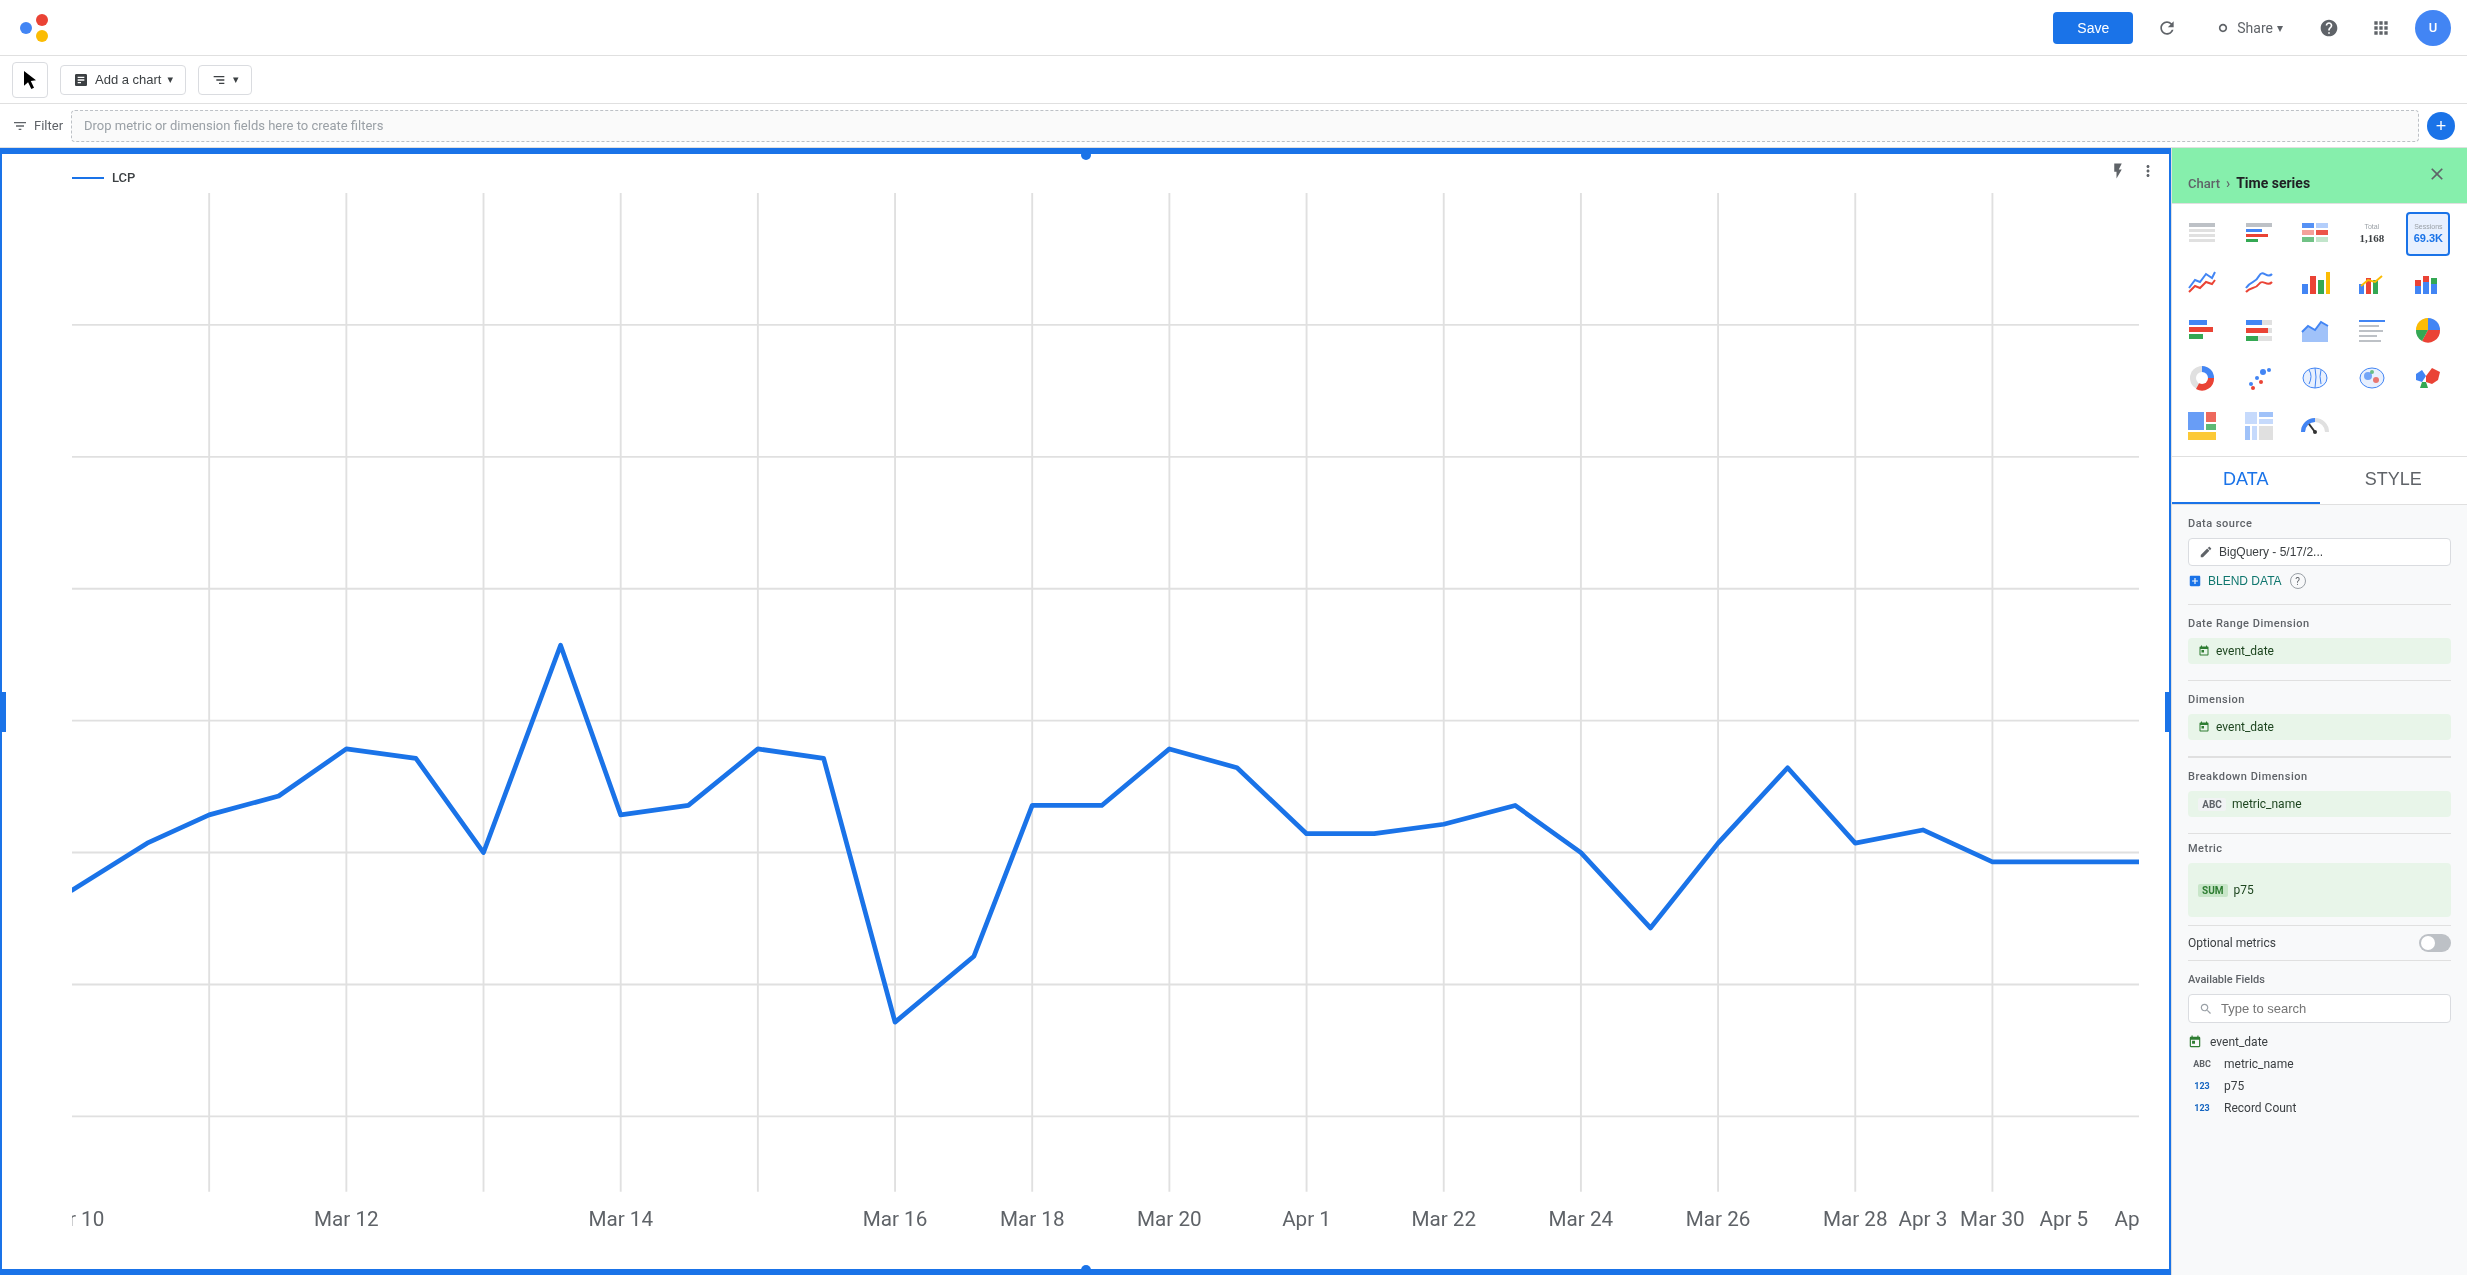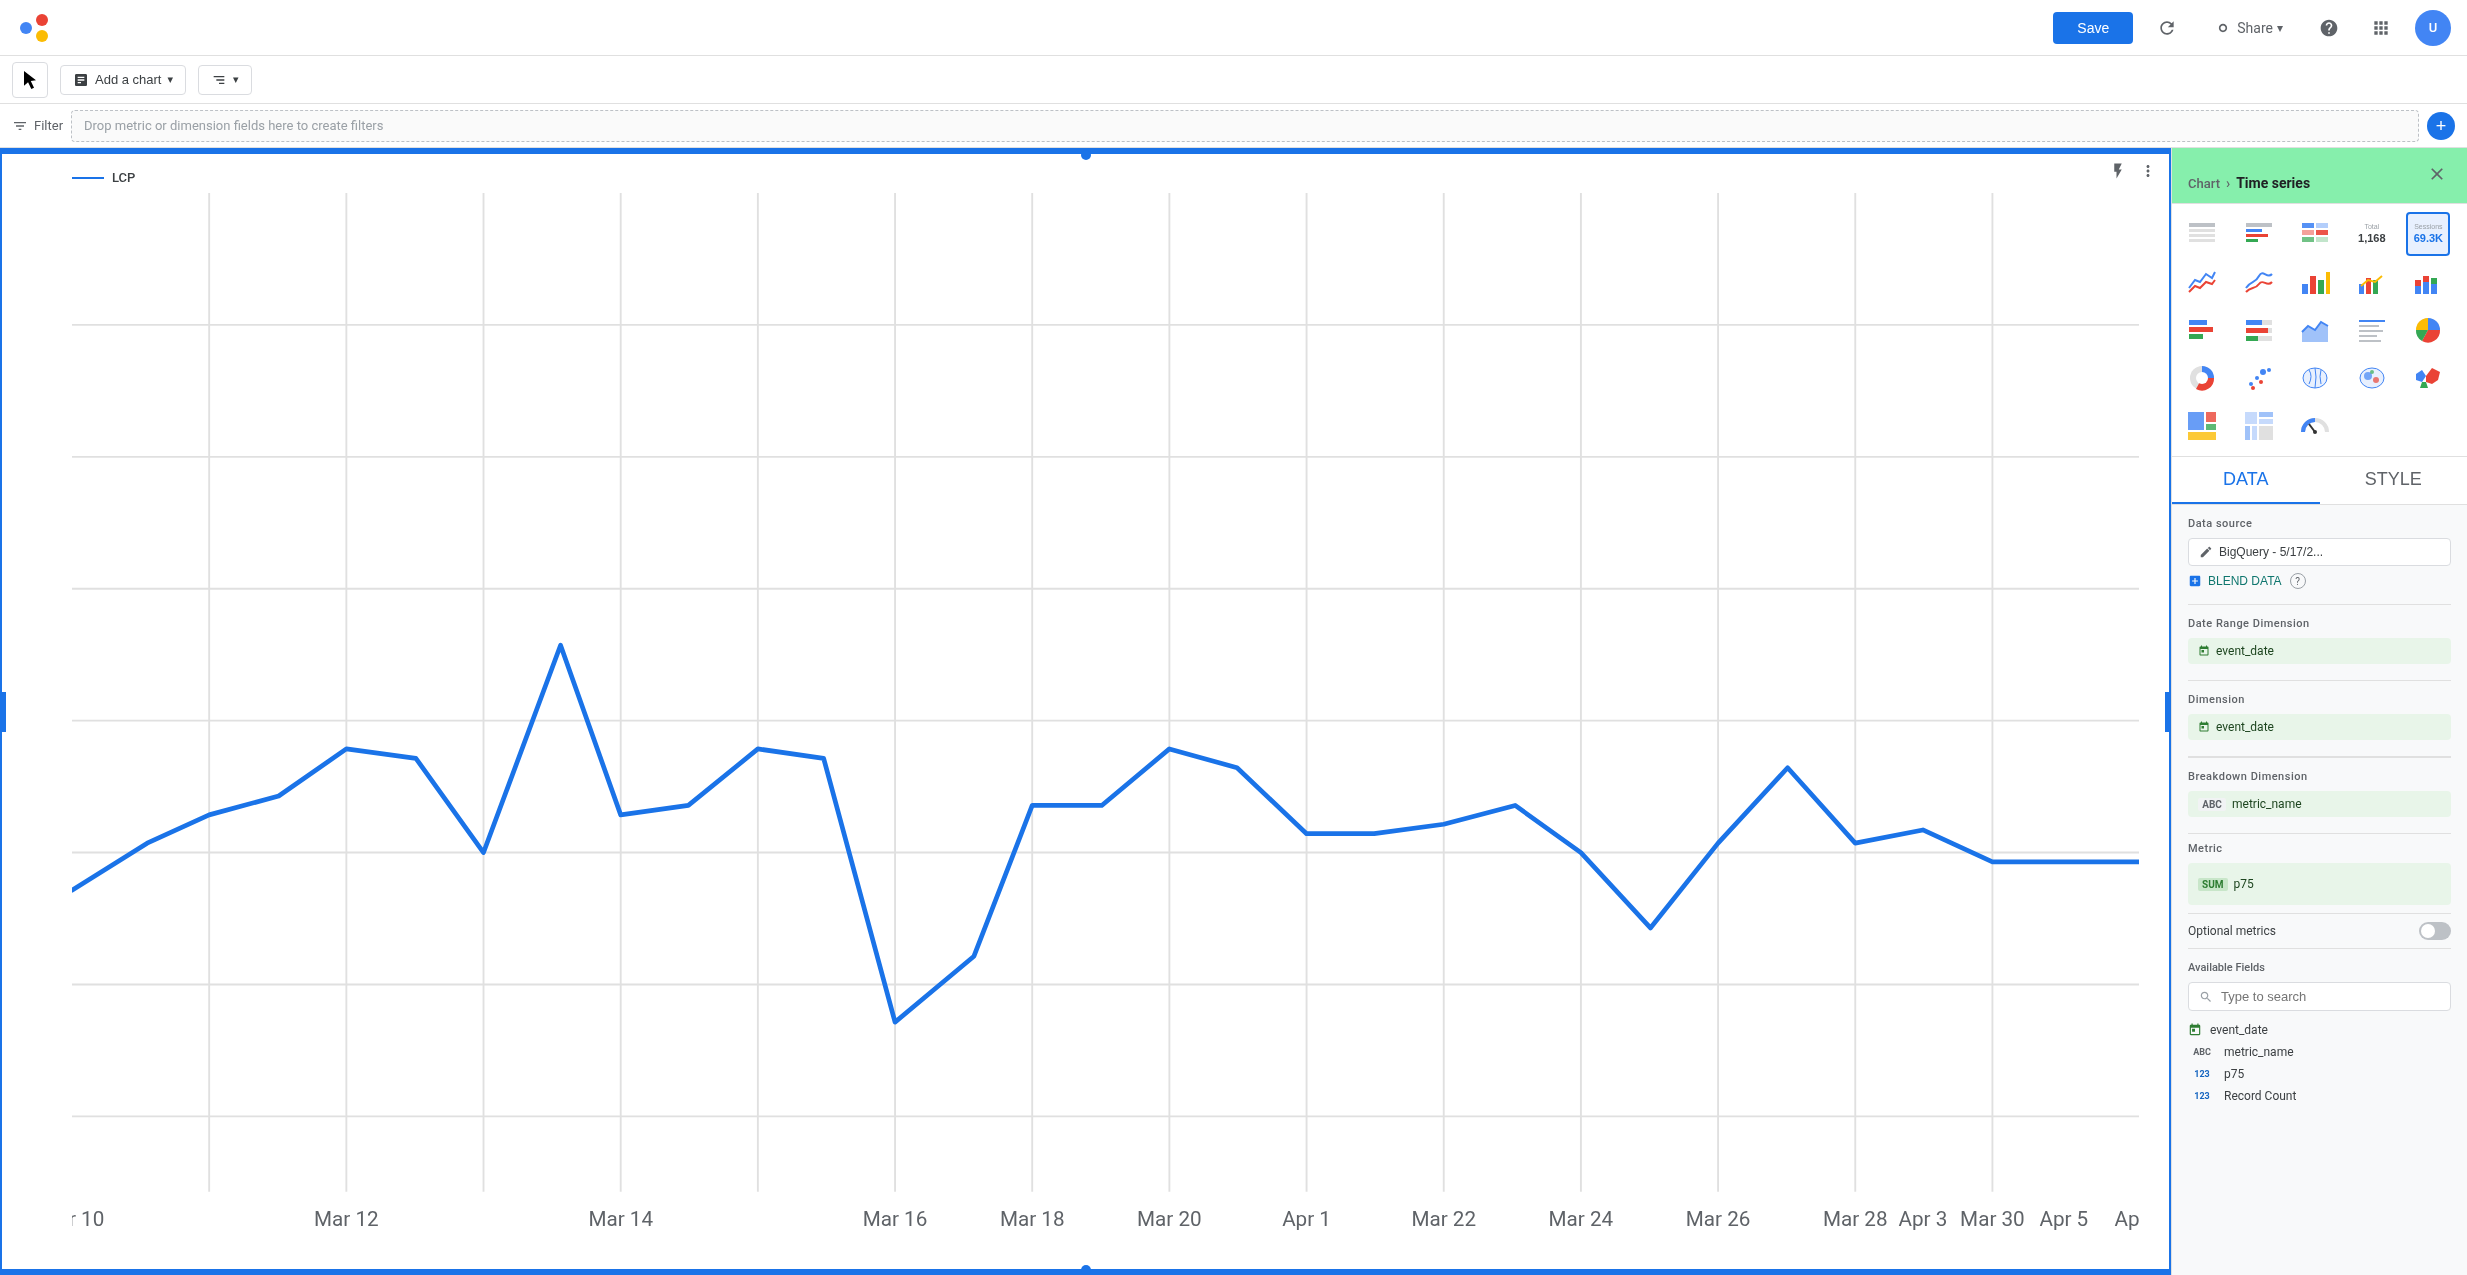--- a/index.html
+++ b/index.html
@@ -189,21 +189,21 @@
     .optional-metrics-label { font-size: 12px; color: #3c4043; }
 
     .info-icon {
       width: 16px; height: 16px; border-radius: 50%; border: 1px solid #9aa0a6;
       display: flex; align-items: center; justify-content: center; font-size: 10px;
       color: #5f6368; cursor: pointer;
     }
 
     .metric-section { padding: 8px 16px; }
     .metric-field {
-      display: flex; align-items: center; gap: 6px; padding: 14px 10px;
+      display: flex; align-items: center; gap: 6px; padding: 20px 10px;
       background: #e8f5e9; border-radius: 4px; font-size: 12px; color: #1e4620;
     }
     .sum-badge {
       font-size: 10px; font-weight: 700; color: #2e7d32; background: #c8e6c9;
       padding: 1px 4px; border-radius: 2px;
     }
   </style>
 </head>
 <body>
 
@@ -412,21 +412,21 @@
           <rect x="17" y="5" width="12" height="5" fill="#4285f4" opacity="0.4"></rect>
           <rect x="3" y="12" width="12" height="5" fill="#ea4335" opacity="0.5"></rect>
           <rect x="17" y="12" width="12" height="5" fill="#ea4335" opacity="0.9"></rect>
           <rect x="3" y="19" width="12" height="5" fill="#34a853" opacity="0.7"></rect>
           <rect x="17" y="19" width="12" height="5" fill="#34a853" opacity="0.3"></rect>
         </svg>
       </button>
       <button class="chart-type-btn" title="Scorecard Total 1168">
         <div style="text-align:center; font-size:8px; line-height:1.2; color:#3c4043;">
           <div style="font-size:7px; color:#9aa0a6;">Total</div>
-          <div style="font-size:11px; font-weight:700;">1,168</div>
+          <div style="font-size:11px; font-weight:700;font-family:Liberation Serif, serif;">1,168</div>
         </div>
       </button>
       <button class="chart-type-btn" title="Scorecard Sessions 69.3K" style="border:2px solid #1a73e8; background:#e8f0fe;">
         <div style="text-align:center; font-size:8px; line-height:1.2; color:#3c4043;">
           <div style="font-size:7px; color:#9aa0a6;">Sessions</div>
           <div style="font-size:11px; font-weight:700; color:#1a73e8;">69.3K</div>
         </div>
       </button>
 
       <button class="chart-type-btn" title="Time series">

